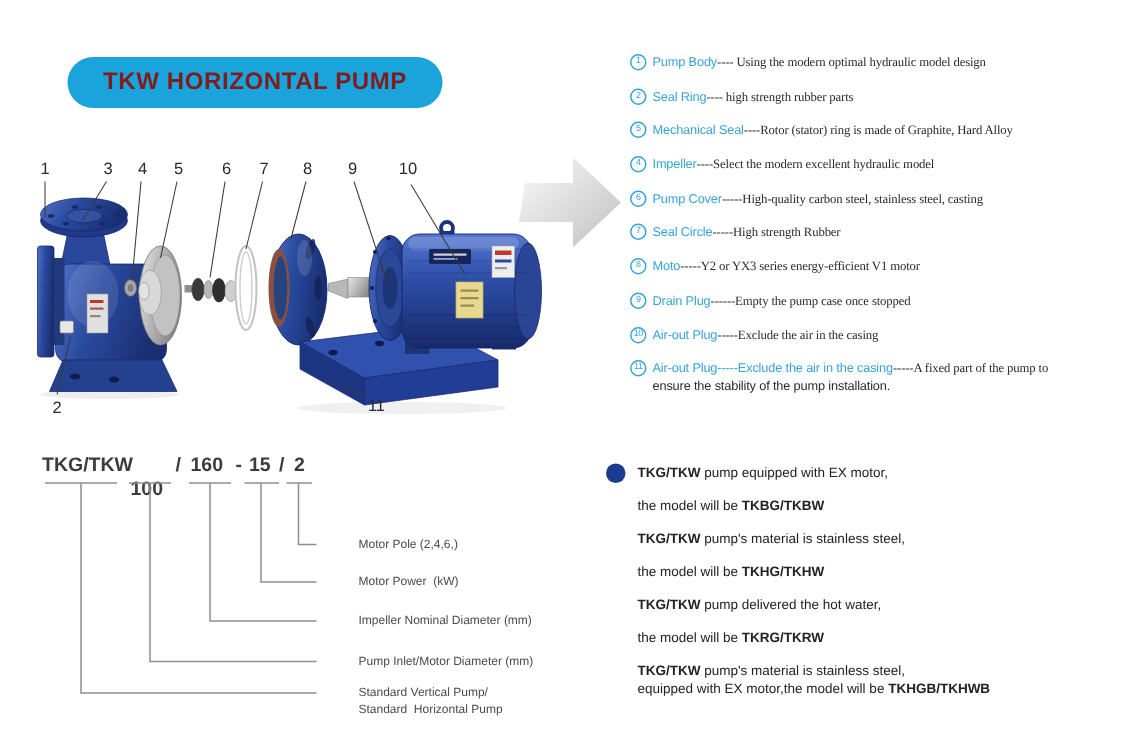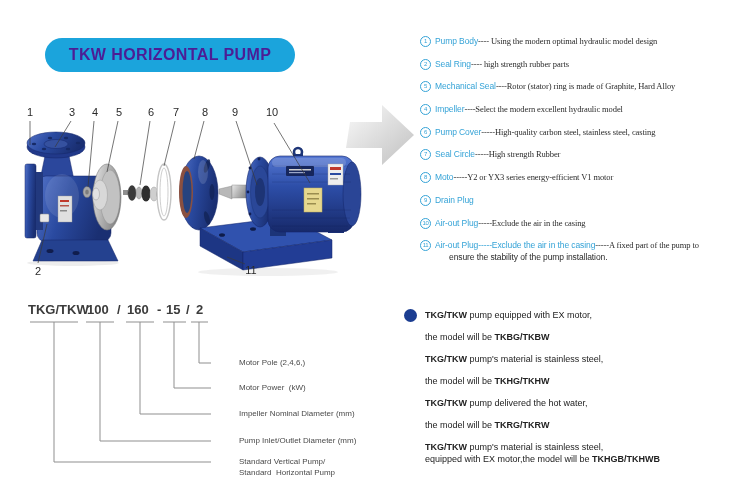--- a/index.html
+++ b/index.html
@@ -4,34 +4,34 @@
 <style>
   html,body{margin:0;padding:0;}
   body{width:756px;height:500px;background:#ffffff;overflow:hidden;
        font-family:"Liberation Sans",sans-serif;position:relative;}
   .stage{position:absolute;inset:0;width:756px;height:500px;}
 
   
   .banner{position:absolute;left:45px;top:38px;width:250px;height:34px;
           background:#1ba4dc;border-radius:17px;display:flex;align-items:center;
           justify-content:center;}
-  .banner span{color:#4c1d95;font-weight:700;font-size:16px;letter-spacing:.4px;}
+  .banner span{color:#7f1d1d;font-weight:700;font-size:16px;letter-spacing:.4px;}
 
   
   .parts{position:absolute;left:420px;top:36px;width:334px;}
   .p-item{display:flex;align-items:flex-start;height:22.7px;font-size:8.5px;
           letter-spacing:-.1px;white-space:nowrap;line-height:11px;}
   .p-item.last{height:auto;display:block;}
   .p-row{display:flex;align-items:flex-start;}
   .p-num{flex:0 0 auto;width:9px;height:9px;border:1px solid #35a3d7;border-radius:50%;
          color:#35a3d7;font-size:6px;line-height:9px;text-align:center;
          margin-right:4px;margin-top:0;letter-spacing:-.3px;}
   .p-name{color:#35a3d7;}
   .p-desc{color:#2b2b2b;font-family:Liberation Serif, serif;}
-  .p-wrap2{margin-left:29px;color:#2b2b2b;line-height:12px;}
+  .p-wrap2{margin-left:15px;color:#2b2b2b;line-height:12px;}
 
   
   .seg{position:absolute;top:302px;font-size:13px;font-weight:700;color:#3c3c3c;}
   .mlabel{position:absolute;font-size:8px;color:#4a4a4a;white-space:pre;line-height:10px;margin-left:24px;}
   .lines-svg{position:absolute;left:0;top:315px;}
 
   
   .bullet{position:absolute;left:404px;top:309px;width:13px;height:13px;border-radius:50%;
           background:#1b3d91;}
   .v-line{position:absolute;left:425px;font-size:9px;color:#222;white-space:nowrap;line-height:11px;text-align:center;}
@@ -249,39 +249,40 @@
         <span class="p-desc"> -----High strength Rubber</span>
     </div>
     <div class="p-item">
       <span class="p-num">8</span>
       <span class="p-name">Moto</span>
         <span class="p-desc"> -----Y2 or YX3 series energy-efficient V1 motor</span>
     </div>
     <div class="p-item">
       <span class="p-num">9</span>
       <span class="p-name">Drain Plug</span>
+        <span class="p-desc"> ------Empty the pump case once stopped</span>
     </div>
     <div class="p-item">
       <span class="p-num">10</span>
       <span class="p-name">Air-out Plug</span>
         <span class="p-desc"> -----Exclude the air in the casing</span>
     </div>
     <div class="p-item last">
       <div class="p-row">
         <span class="p-num">11</span>
         <span class="p-name">Air-out Plug</span>
           <span class="p-name"> -----Exclude the air in the casing</span>
           <span class="p-desc">-----A fixed part of the pump to</span>
       </div>
       <div class="p-wrap2">ensure the stability of the pump installation.</div>
     </div>
   </div>
 
   <span class="seg" style="left:28px;">TKG/TKW</span>
-  <span class="seg" style="left:87px;">100</span>
+  <span class="seg" style="left:87px;margin-top:16px;">100</span>
   <span class="seg" style="left:117px;">/</span>
   <span class="seg" style="left:127px;">160</span>
   <span class="seg" style="left:157px;">-</span>
   <span class="seg" style="left:166px;">15</span>
   <span class="seg" style="left:186px;">/</span>
   <span class="seg" style="left:196px;">2</span>
 
   <svg class="lines-svg" width="420" height="185" viewBox="0 0 420 185">
     <g stroke="#8f8f8f" stroke-width="1" fill="none">
       <path d="M30,7 H78"></path>
@@ -293,21 +294,21 @@
       <path d="M174,7 V73 H211"></path>
       <path d="M140,7 V99 H211"></path>
       <path d="M100,7 V126 H211"></path>
       <path d="M54,7 V147 H211"></path>
     </g>
   </svg>
 
   <div class="mlabel" style="left:215px;top:358px;">Motor Pole (2,4,6,)</div>
   <div class="mlabel" style="left:215px;top:383px;">Motor Power  (kW)</div>
   <div class="mlabel" style="left:215px;top:409px;">Impeller Nominal Diameter (mm)</div>
-  <div class="mlabel" style="left:215px;top:436px;">Pump Inlet/Outlet Diameter (mm)</div>
+  <div class="mlabel" style="left:215px;top:436px;">Pump Inlet/Motor Diameter (mm)</div>
   <div class="mlabel" style="left:215px;top:457px;">Standard Vertical Pump/</div>
   <div class="mlabel" style="left:215px;top:468px;">Standard  Horizontal Pump</div>
 
   <div class="bullet"></div>
   <div class="v-line" style="top:310px;">
     <span class="b">TKG/TKW</span><span> pump equipped with EX motor,</span>
   </div>
   <div class="v-line" style="top:332px;">
     <span>the model will be </span><span class="b">TKBG/TKBW</span>
   </div>

